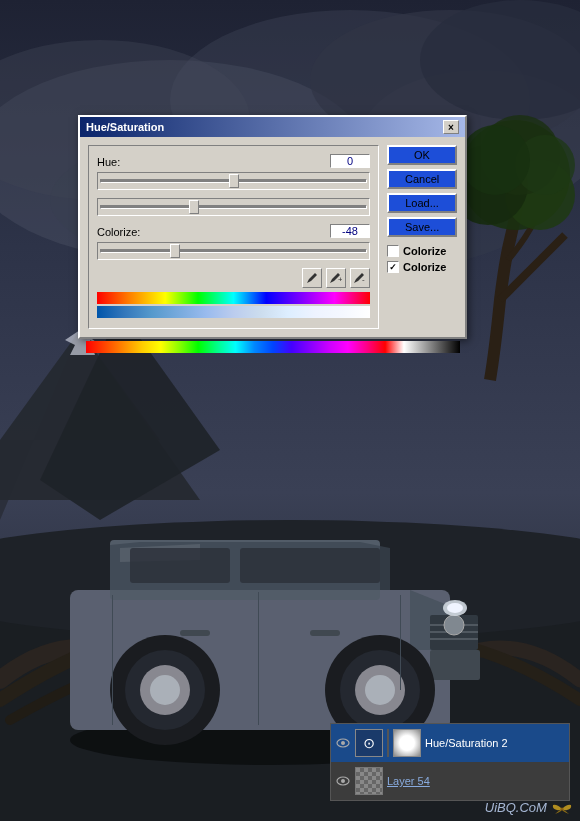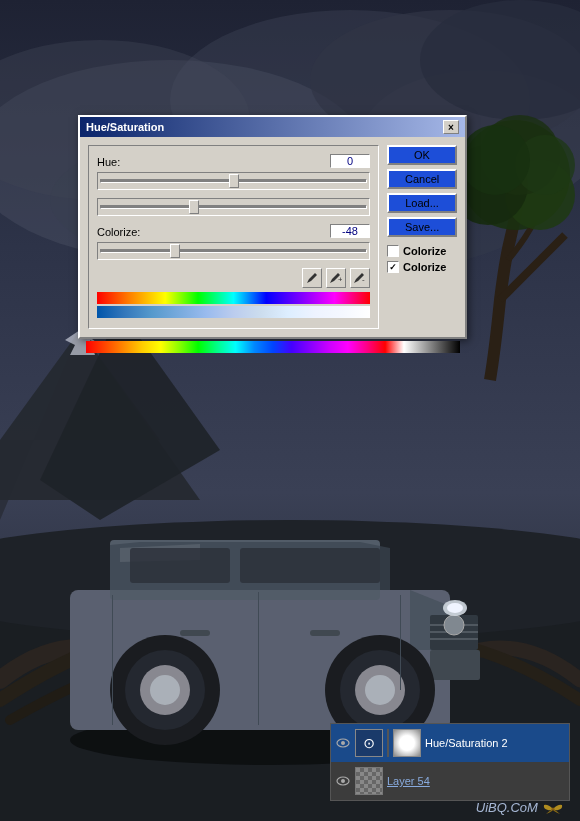--- a/index.html
+++ b/index.html
@@ -330,21 +330,21 @@
     .layer-divider {
       width: 2px;
       height: 28px;
       background: #555;
     }
 
     
     .watermark {
       position: absolute;
       bottom: 5px;
-      right: 17px;
+      right: 8px;
       color: rgba(255,255,255,0.7);
       font-size: 11px;
       font-style: italic;
       z-index: 200;
     }
 
     
     .scene-bg {
       position: absolute;
       top: 0; left: 0;

